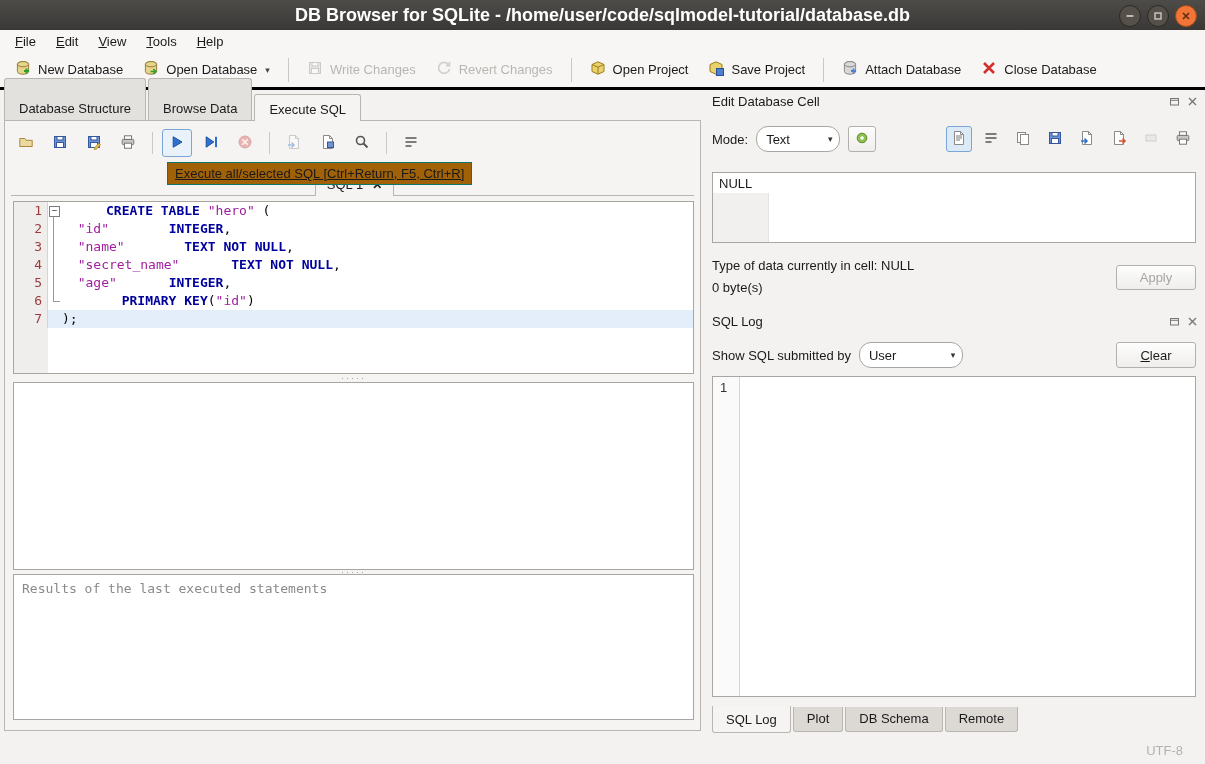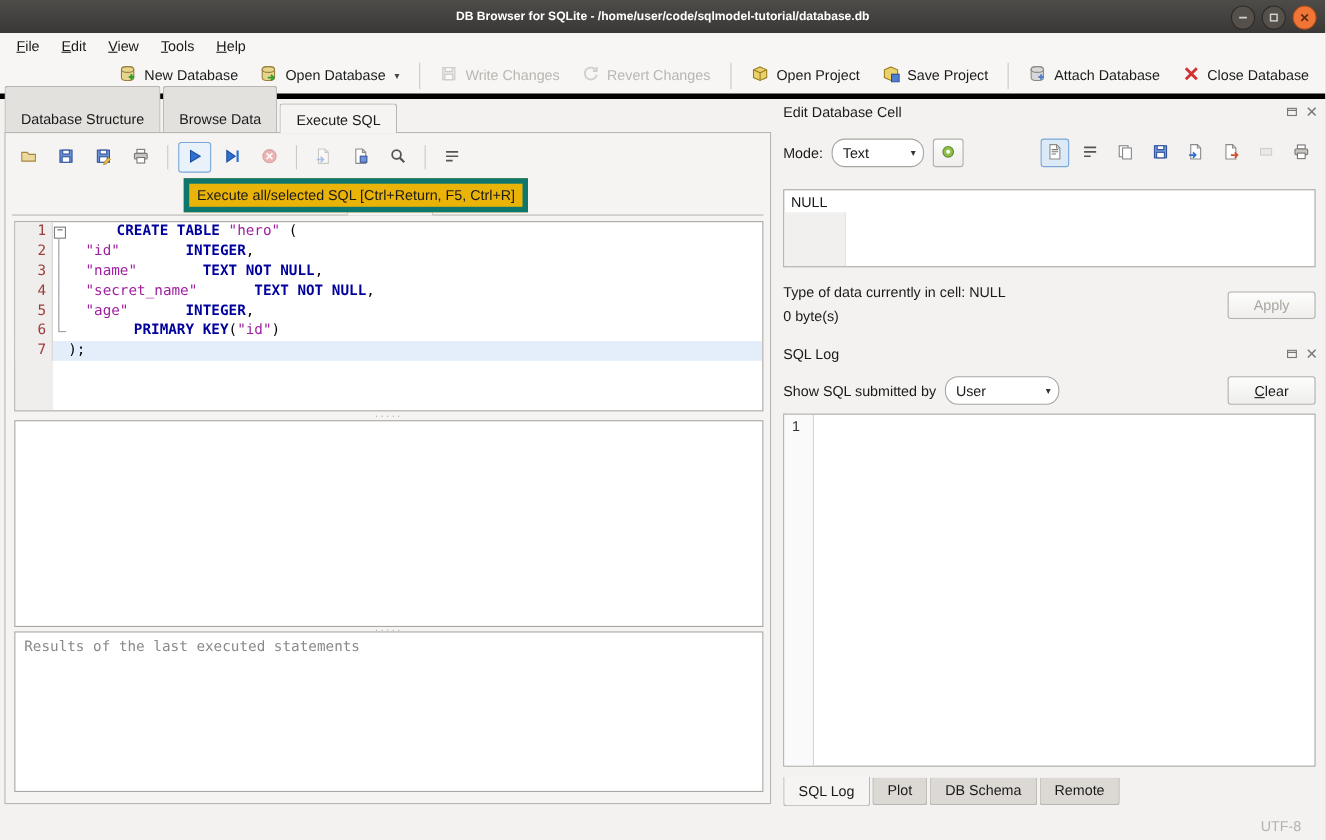--- a/index.html
+++ b/index.html
@@ -1,33 +1,33 @@
 <!DOCTYPE html>
 <html><head>
 <meta charset="utf-8">
 <style>
   html,body{margin:0;padding:0;background:#d8d5d1;}
   #window{position:relative;width:1205px;height:764px;background:#f3f2f0;overflow:hidden;
           font-family:"Liberation Sans",sans-serif;font-size:13px;color:#1a1a1a;}
   
   .titlebar{position:absolute;left:0;top:0;width:100%;height:30px;
             background:linear-gradient(#4e4c49,#3a3836);display:flex;align-items:center;justify-content:center;}
-  .titlebar .title{color:#ffffff;font-weight:bold;font-size:11px;}
+  .titlebar .title{color:#ffffff;font-weight:bold;font-size:18px;}
   .win-controls{position:absolute;right:8px;top:5px;display:flex;gap:6px;}
   .wbtn{width:20px;height:20px;border-radius:50%;background:#55504a;border:1px solid #2c2925;
         display:flex;align-items:center;justify-content:center;}
   .wbtn svg{display:block;}
   .wbtn.close{background:#f07537;border-color:#a44a17;}
   
   .menubar{position:absolute;top:30px;left:0;width:100%;height:22px;background:#f7f6f5;
            display:flex;align-items:center;padding-left:6px;gap:2px;box-sizing:border-box;}
   .menu-item{padding:2px 9px;}
   
   .toolbar{position:absolute;top:52px;left:0;width:100%;height:38px;background:#f7f6f5;
-           border-bottom:5px solid #000000;display:flex;align-items:center;padding:0 6px;gap:2px;box-sizing:border-box;justify-content:flex-end;}
+           border-bottom:3px solid #000000;display:flex;align-items:center;padding:0 6px;gap:2px;box-sizing:border-box;}
   .tbtn{display:flex;align-items:center;gap:7px;padding:5px 9px;border-radius:3px;}
   .tbtn.disabled .lbl{color:#b9b6b2;}
   .tbtn.disabled svg{opacity:.4;}
   .tsep{width:1px;height:24px;background:#ccc9c5;margin:0 7px;}
   .dd{font-size:9px;color:#444;margin-left:1px;}
   
   .main-tabs{position:absolute;top:92px;left:4px;display:flex;align-items:flex-end;height:28px;z-index:3;}
   .mtab{padding:22px 14px 4px;background:#e3e1de;border:1px solid #b9b6b2;border-bottom:none;
         margin-right:2px;border-radius:3px 3px 0 0;}
   .mtab.active{background:#f5f4f2;padding-top:7px;margin-bottom:-1px;}
@@ -67,22 +67,22 @@
   .tok-pl{color:#000;}
   
   .splitter{position:absolute;left:8px;width:681px;height:6px;display:flex;align-items:center;justify-content:center;
             color:#9a9a9a;font-size:9px;letter-spacing:2px;line-height:4px;}
   .grid-pane{position:absolute;top:261px;left:8px;width:681px;height:188px;background:#fff;
              border:1px solid #a9a6a2;box-sizing:border-box;}
   .results-pane{position:absolute;top:453px;left:8px;width:681px;height:146px;background:#fff;
                 border:1px solid #a9a6a2;box-sizing:border-box;padding:6px 8px;
                 font-family:"DejaVu Sans Mono",monospace;font-size:13px;color:#8a8a8a;}
   
-  .tooltip{position:absolute;left:167px;top:162px;background:#eab308;border:5px solid #0f766e;
-           padding:3px 7px;white-space:nowrap;z-index:50;}
+  .tooltip{position:absolute;left:167px;top:162px;background:#a16207;border:1px solid #0f766e;
+           padding:3px 7px;white-space:nowrap;z-index:50;text-decoration:underline;}
   
   .right-panel{position:absolute;left:703px;top:90px;width:502px;height:646px;}
   .dock-header{position:absolute;left:6px;right:6px;height:20px;display:flex;}
   .dock-header .dtitle{flex:1;padding-left:3px;}
   .dock-icons{display:flex;gap:4px;}
   .dicon{width:14px;height:14px;display:flex;align-items:center;justify-content:center;}
   .mode-row{position:absolute;left:9px;right:9px;top:32px;height:34px;display:flex;align-items:center;gap:8px;}
   .combo{height:26px;background:#fff;border:1px solid #a9a6a2;border-radius:12px;display:flex;
          align-items:center;box-sizing:border-box;}
   .combo .val{padding:0 9px;flex:1;}

